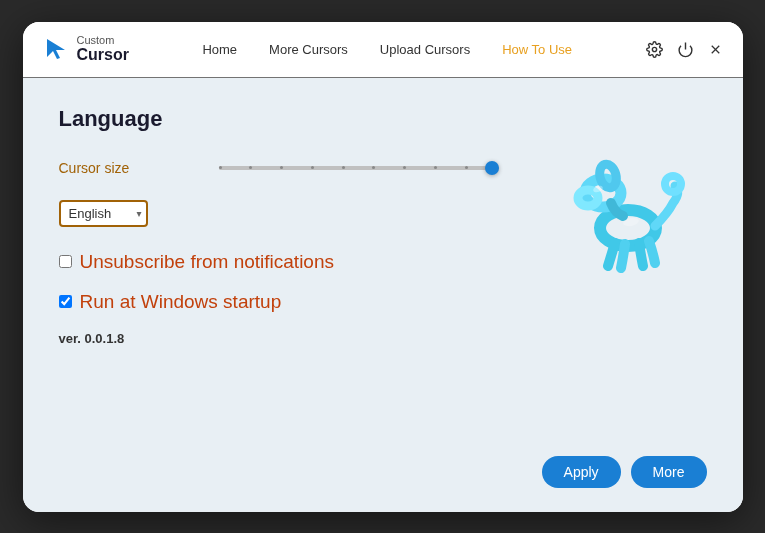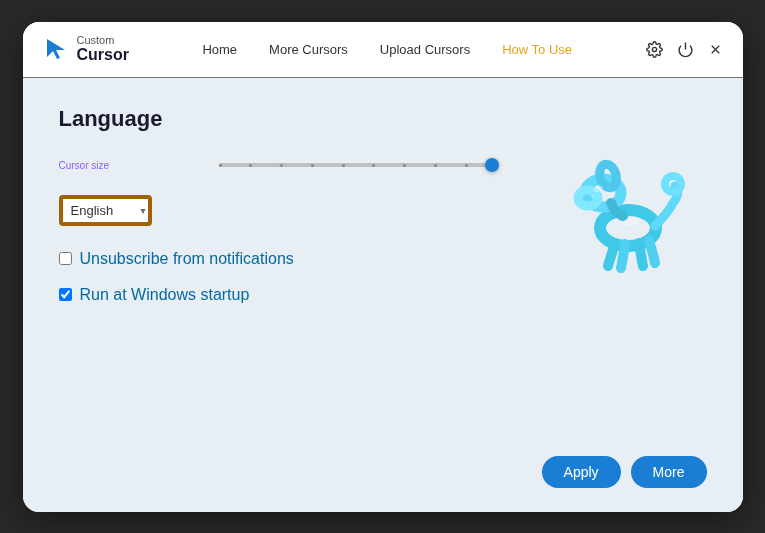--- a/index.html
+++ b/index.html
@@ -100,22 +100,22 @@
       margin-bottom: 28px;
     }
 
     .settings-row {
       display: flex;
       align-items: center;
       margin-bottom: 24px;
     }
 
     .settings-label {
-      font-size: 10px;
-      color: #8b5cf6;
+      font-size: 14px;
+      color: #a16207;
       width: 160px;
       flex-shrink: 0;
     }
 
     
     .slider-container {
       display: flex;
       align-items: center;
       width: 280px;
     }
@@ -164,21 +164,21 @@
       width: 14px;
       height: 14px;
       background: #1a7fd4;
       border-radius: 50%;
       box-shadow: 0 1px 4px rgba(0,0,0,0.3);
     }
 
     
     .language-select {
       background: #ffffff;
-      border: 4px solid #a16207;
+      border: 2px solid #a16207;
       border-radius: 4px;
       padding: 4px 20px 4px 8px;
       font-size: 13px;
       color: #333;
       cursor: pointer;
       appearance: none;
       -webkit-appearance: none;
       position: relative;
     }
 
@@ -206,22 +206,22 @@
       margin-bottom: 18px;
     }
 
     .checkbox-row input[type="checkbox"] {
       width: 13px;
       height: 13px;
       cursor: pointer;
     }
 
     .checkbox-label {
-      font-size: 16px;
-      color: #0369a1;
+      font-size: 19px;
+      color: #c2410c;
       text-align: center;
     }
 
     
     .version-text {
       font-size: 13px;
       font-weight: 600;
       color: #333;
       margin-top: 8px;
     }
@@ -355,20 +355,21 @@
     <div class="checkbox-row">
       <input type="checkbox" id="unsubscribe" style="">
       <label class="checkbox-label" for="unsubscribe">Unsubscribe from notifications</label>
     </div>
 
     <div class="checkbox-row">
       <input type="checkbox" id="startup" checked="" style="">
       <label class="checkbox-label" for="startup">Run at Windows startup</label>
     </div>
 
+    <div class="version-text">ver. 0.0.1.8</div>
 
     <div class="balloon-decoration">
       <svg viewBox="0 0 160 200" xmlns="http://www.w3.org/2000/svg">
 
         <ellipse cx="85" cy="130" rx="28" ry="18" fill="none" stroke="#40c8e8" stroke-width="12" stroke-linecap="round"></ellipse>
 
         <ellipse cx="60" cy="95" rx="18" ry="14" fill="none" stroke="#60d8f8" stroke-width="11" stroke-linecap="round"></ellipse>
 
         <ellipse cx="45" cy="100" rx="10" ry="8" fill="none" stroke="#80e8ff" stroke-width="9" stroke-linecap="round"></ellipse>
 

